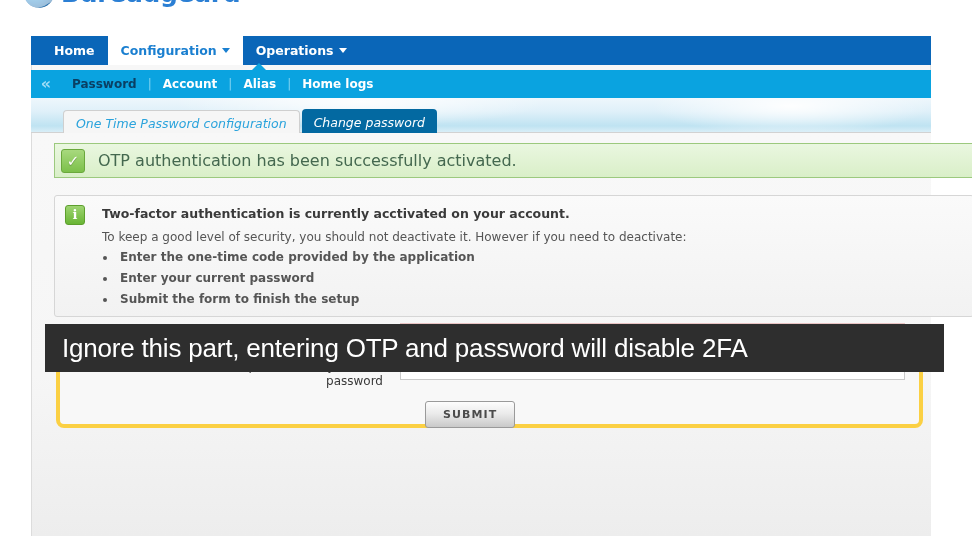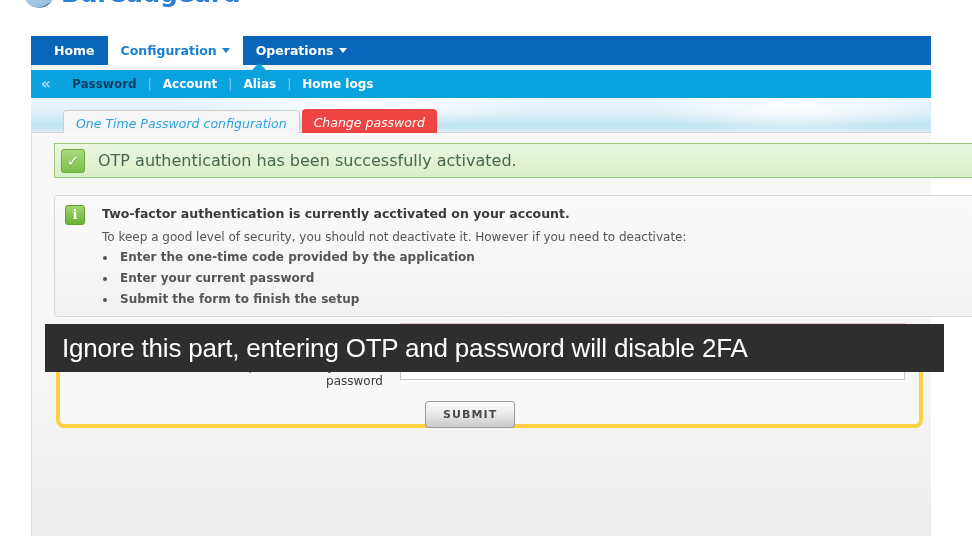--- a/index.html
+++ b/index.html
@@ -96,21 +96,21 @@
   
   .tabs { position: absolute; left: 63px; top: 109px; display: flex; align-items: flex-end; font-style: italic; }
   .tab {
     height: 25px; padding: 0 12px; display: flex; align-items: center;
     font-size: 12.5px; border-radius: 4px 4px 0 0; cursor: pointer; white-space: nowrap;
   }
   .tab.inactive {
     background: #f6f6f6; color: #2aa3dc;
     border: 1px solid #cfcfcf; border-bottom: none; margin-right: 2px;
   }
-  .tab.green { background: #ef4444; color: #ffffff; height: 26px; }
+  .tab.green { background: #0369a1; color: #ffffff; height: 26px; }
 
   
   .content {
     position: absolute; left: 32px; top: 133px; width: 899px; height: 403px;
     background: linear-gradient(to bottom, #f8f8f8 0%, #f6f6f6 60%, #ededed 100%);
   }
 
   
   .alert-success {
     position: absolute; left: 22px; top: 10px; width: 920px; height: 35px;

